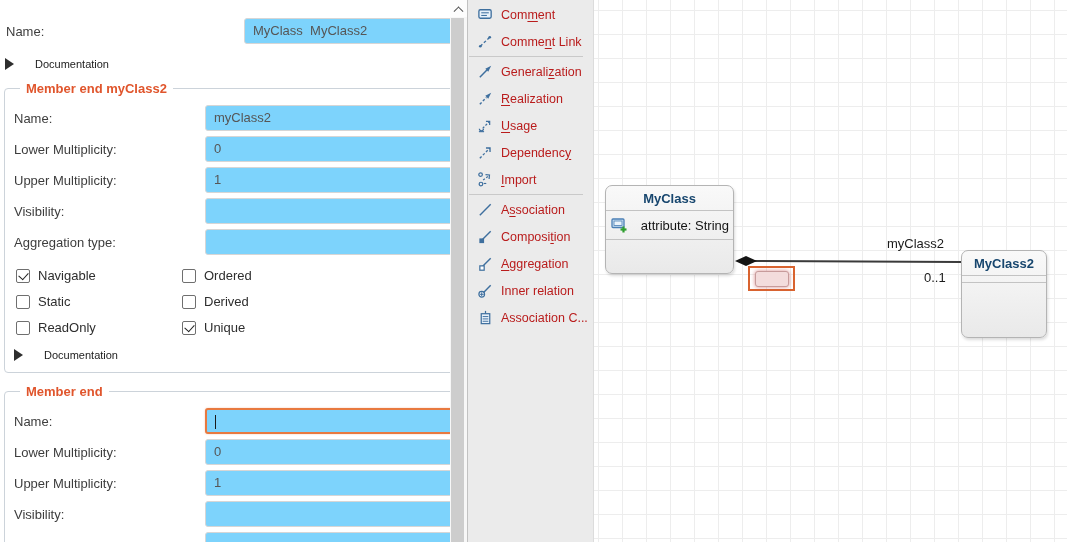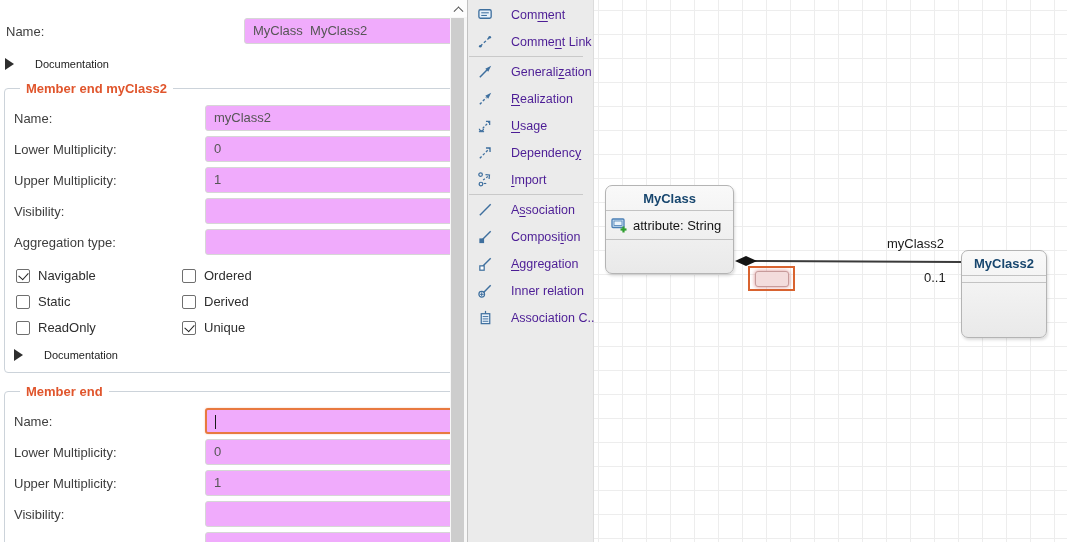--- a/index.html
+++ b/index.html
@@ -4,21 +4,21 @@
 <style>
   * { box-sizing: border-box; margin: 0; padding: 0; }
   html,body { width:1067px; height:542px; overflow:hidden; background:#fff;
     font-family:"Liberation Sans", sans-serif; }
 
   
   .left-panel { position:absolute; left:0; top:0; width:494px; height:542px; background:#fff; }
   .frow { display:flex; align-items:center; }
   .flabel { width:192px; font-size:13px; color:#3d3d3d; padding-left:2px; flex:none; }
   .input-box { position:relative; height:26px; line-height:24px; border:1px solid #d6d6d6;
-    border-radius:3px; background:#f0abfc; font-size:13px; color:#565656; padding-left:8px;
+    border-radius:3px; background:#7dd3fc; font-size:13px; color:#565656; padding-left:8px;
     white-space:pre; overflow:hidden; }
   .input-box.focused { border:2px solid #e8793f; line-height:22px; box-shadow:0 0 2px rgba(232,121,63,.4); }
   .caret { display:inline-block; width:1px; height:14px; background:#1a1a1a; vertical-align:middle; }
   .select-box { padding-right:26px; }
   .select-btn { position:absolute; right:0; top:0; bottom:0; width:23px; background:#f0f0f0;
     border-left:1px solid #d6d6d6; border-radius:0 2px 2px 0; display:flex; align-items:center; justify-content:center; }
   .chev-down { width:8px; height:8px; border-right:1.5px solid #555; border-bottom:1.5px solid #555;
     transform:rotate(45deg) translate(-2px,-2px); }
   .name-row { padding:18px 12px 0 4px; }
   .name-row .flabel { flex:1; }
@@ -47,36 +47,36 @@
   
   .vscroll { position:absolute; left:450px; top:0; width:17px; height:542px; background:#f7f7f7; }
   .vscroll .up { height:17px; background:#fdfdfd; display:flex; align-items:center; justify-content:center; cursor:pointer; }
   .chev-up { width:7px; height:7px; border-left:1.6px solid #4f4f4f; border-top:1.6px solid #4f4f4f;
     transform:rotate(45deg) translate(2px,2px); }
   .vscroll .thumb { position:absolute; left:1px; right:3px; top:18px; bottom:0; background:#cdcdcd; cursor:pointer; }
 
   
   .palette { position:absolute; left:467px; top:0; width:127px; height:542px; background:#ebebeb;
     border-left:1px solid #c2c2c2; border-right:1px solid #dcdcdc; padding-top:1px; }
-  .pal-item { height:27px; display:flex; align-items:center; gap:17px; padding-left:9px;
-    font-size:12.5px; color:#4c1d95; cursor:pointer; white-space:nowrap; }
+  .pal-item { height:27px; display:flex; align-items:center; gap:7px; padding-left:9px;
+    font-size:12.5px; color:#b91c1c; cursor:pointer; white-space:nowrap; }
   .pal-item svg { width:17px; height:17px; flex:none; }
   .pal-sep { height:1px; background:#c9c9c9; margin:1px 10px 1px 1px; }
   .mn { text-decoration:underline; text-underline-offset:2px; }
 
   
   .canvas { position:absolute; left:594px; top:0; width:516px; height:542px; background-color:#fff;
     background-image:linear-gradient(#ededed 1px, transparent 1px),
                      linear-gradient(90deg,#ededed 1px, transparent 1px);
     background-size:24px 24px; background-position:4px 10px; }
   .edge-layer { position:absolute; left:0; top:0; }
   .uml-node { position:absolute; background:linear-gradient(#f9f9f9,#e9e9e9); border:1px solid #b4b4b4;
     border-radius:7px; box-shadow:1px 2px 3px rgba(0,0,0,.14); display:flex; flex-direction:column; cursor:pointer; }
   .uml-title { text-align:center; font-weight:bold; font-size:13px; color:#17466e; padding:5px 0 4px; }
-  .compart { border-top:1px solid #c3c3c3; }
+  .compart { border-top:1px solid #c3c3c3;justify-content:space-between; }
   .attr-row { display:flex; align-items:center; gap:5px; padding:6px 4px 6px 5px; font-size:13px; color:#141414; }
   .attr-row svg { flex:none; }
   .edge-label { position:absolute; font-size:13px; color:#1b1b1b; cursor:pointer; }
   .sel-outline { position:absolute; left:154px; top:266px; width:47px; height:25px;
     border:2px solid #d9632f; cursor:pointer; }
   .sel-handle { position:absolute; left:5px; top:3px; width:34px; height:16px; background:#f3dcdc;
     border:1px solid #c79b9b; border-radius:3px; box-shadow:0 0 4px rgba(205,100,100,.75); }
 </style>
 </head>
 <body>

